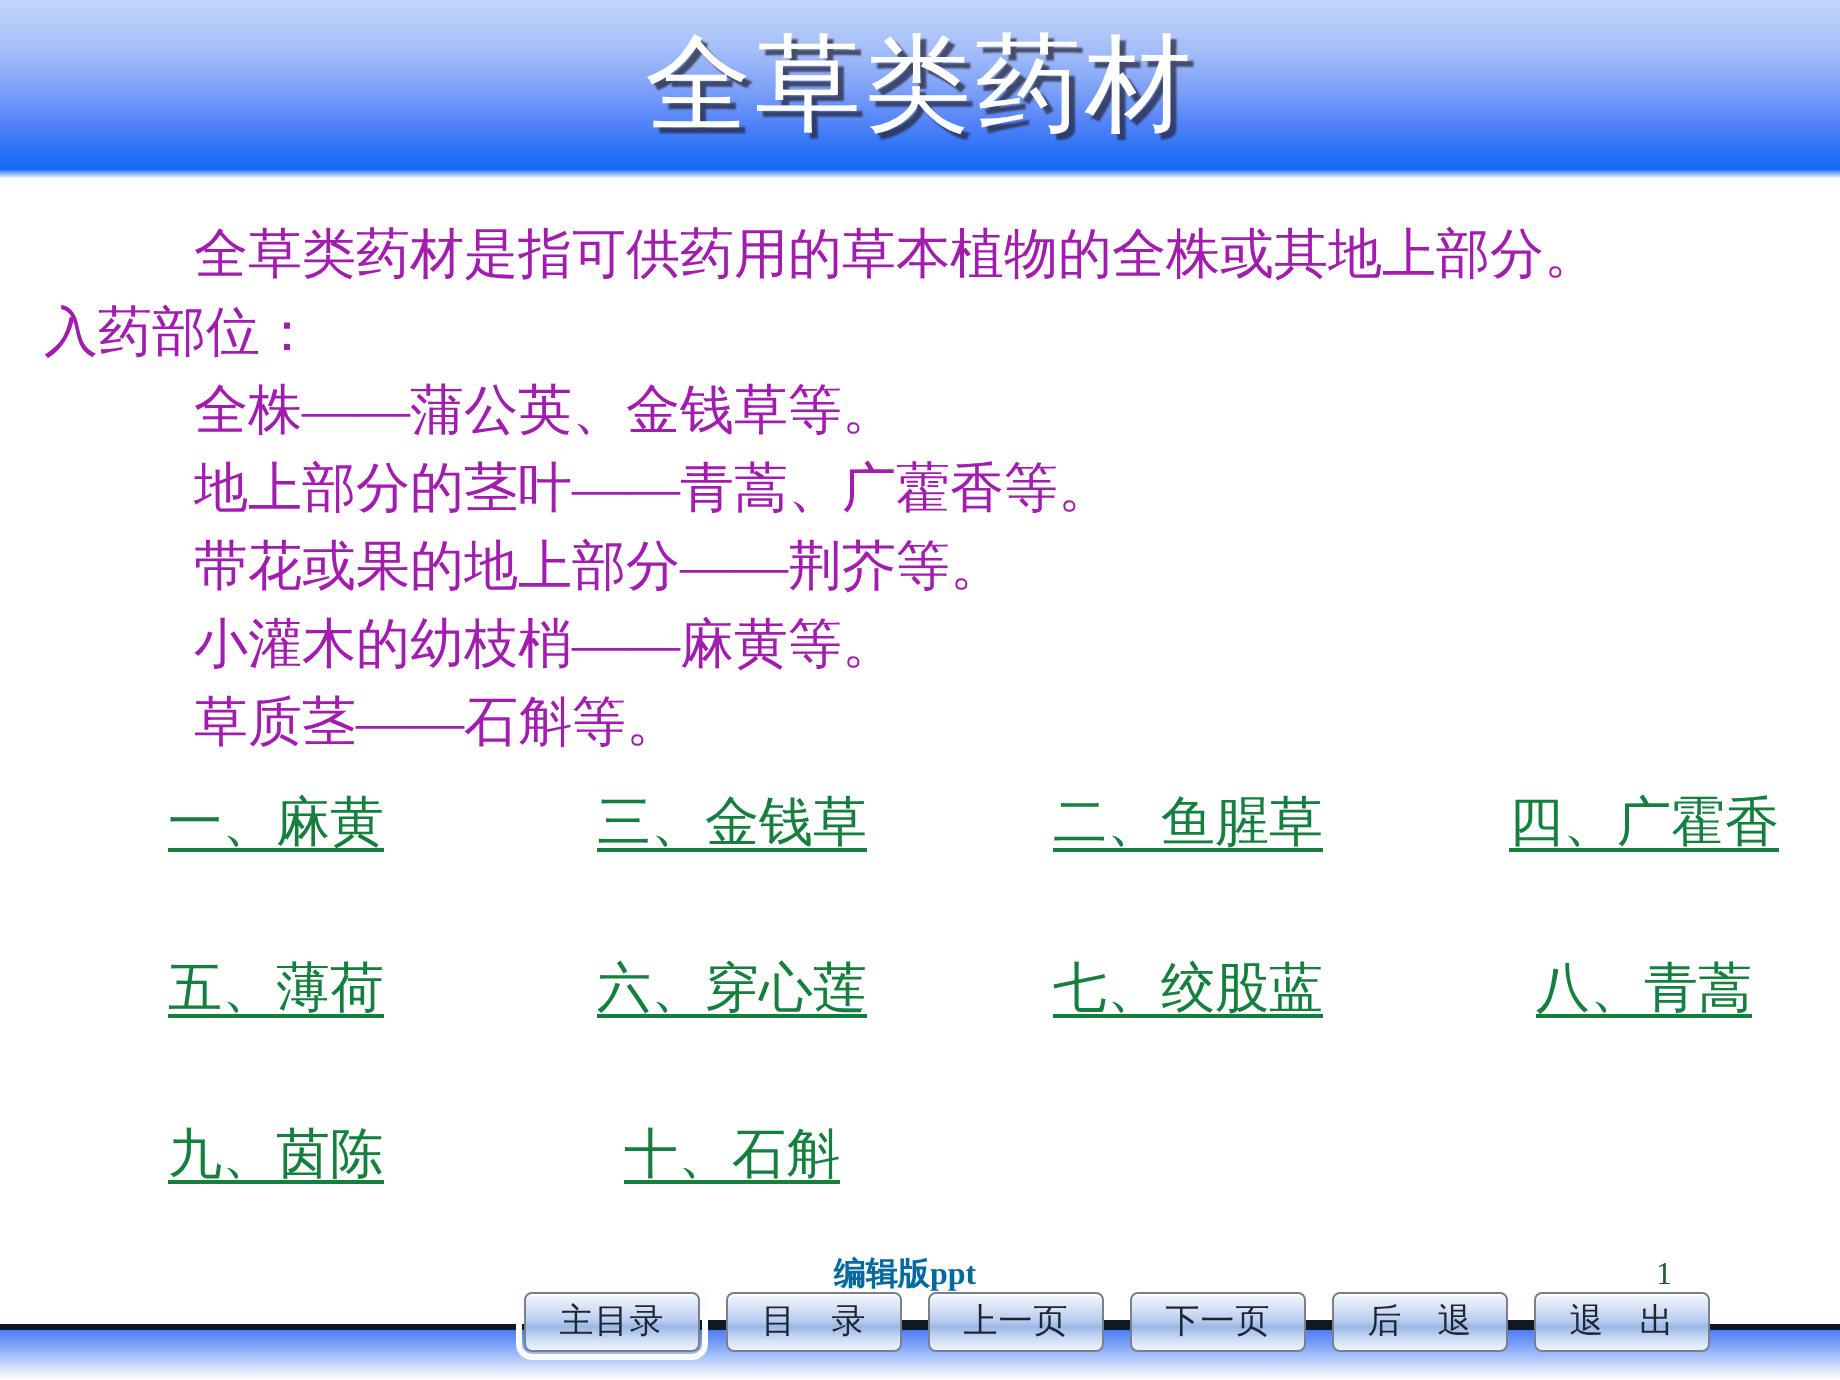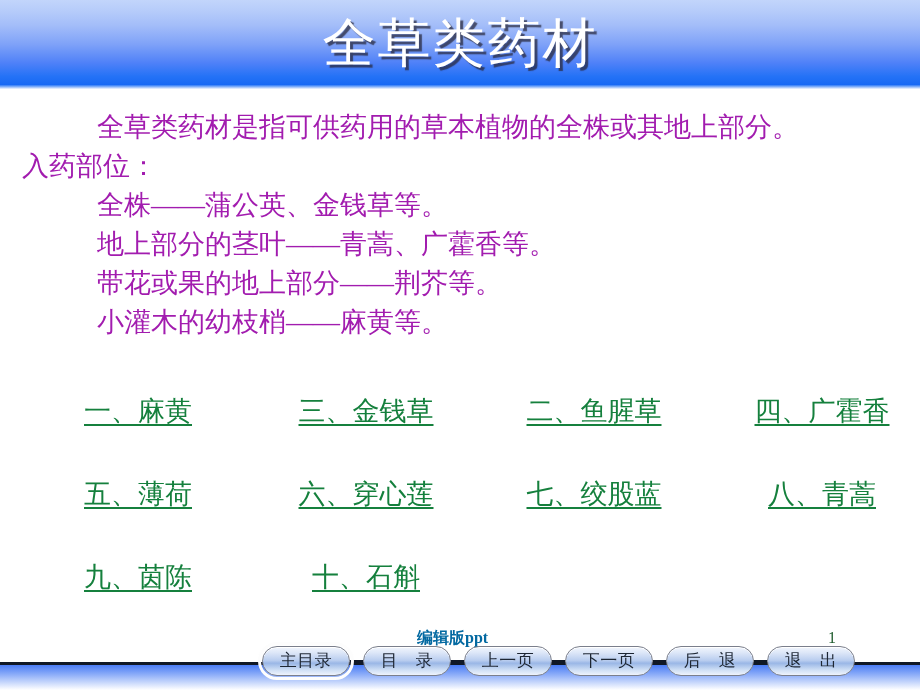--- a/index.html
+++ b/index.html
@@ -158,21 +158,21 @@
     position: absolute;
     left: 262px;
     top: 646px;
     display: flex;
     align-items: center;
   }
   .nav-btn {
     position: relative;
     width: 88px;
     height: 30px;
-    border-radius: 15px;
+    border-radius: 4px;
     border: 1px solid #7b7f8c;
     background: linear-gradient(to bottom,
                 #f2f6fd 0%,
                 #dde7f8 20%,
                 #b9cdef 48%,
                 #9ab7e6 58%,
                 #cfdff5 82%,
                 #eef3fc 100%);
     box-shadow: inset 0 1px 0 #ffffff;
     display: flex;
@@ -209,20 +209,21 @@
   <div class="header-underline"></div>
   <div class="slide-title">全草类药材</div>
 
   <div class="body-copy">
       <div class="line indent">全草类药材是指可供药用的草本植物的全株或其地上部分。</div>
       <div class="line">入药部位：</div>
       <div class="line indent">全株——蒲公英、金钱草等。</div>
       <div class="line indent">地上部分的茎叶——青蒿、广藿香等。</div>
       <div class="line indent">带花或果的地上部分——荆芥等。</div>
       <div class="line indent">小灌木的幼枝梢——麻黄等。</div>
+      <div class="line indent">草质茎——石斛等。</div>
     </div>
 
   <div class="link-grid">
       <div class="link-row">
         <div class="cell">
           <span class="toc-link">一、麻黄</span>
         </div>
         <div class="cell">
           <span class="toc-link">三、金钱草</span>
         </div>

